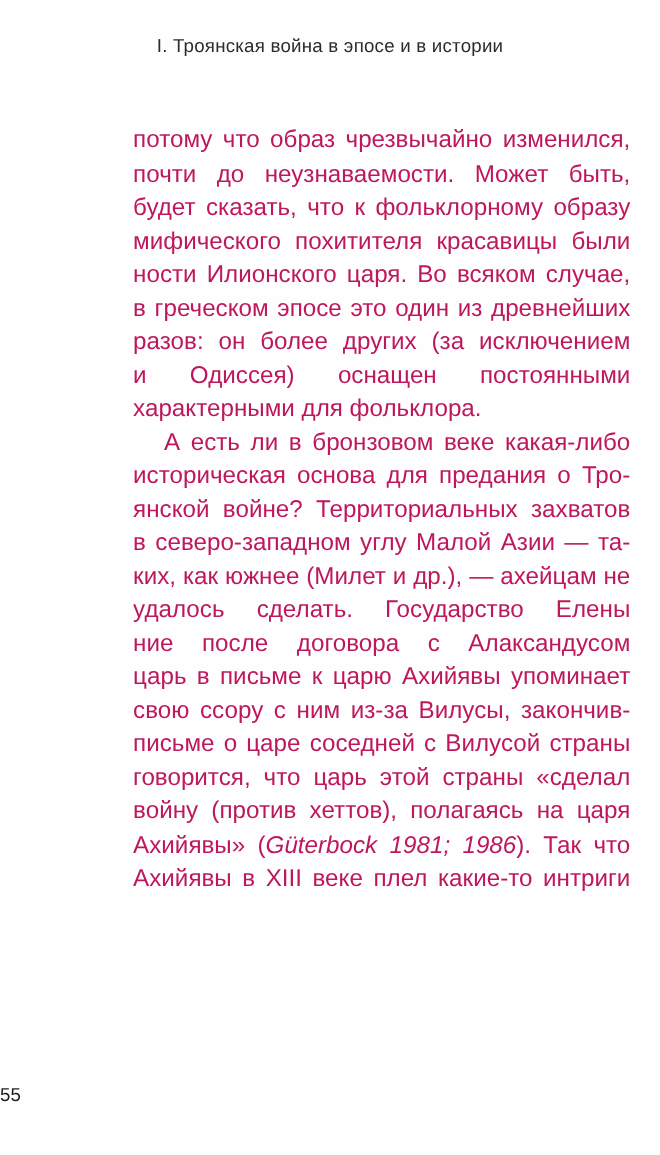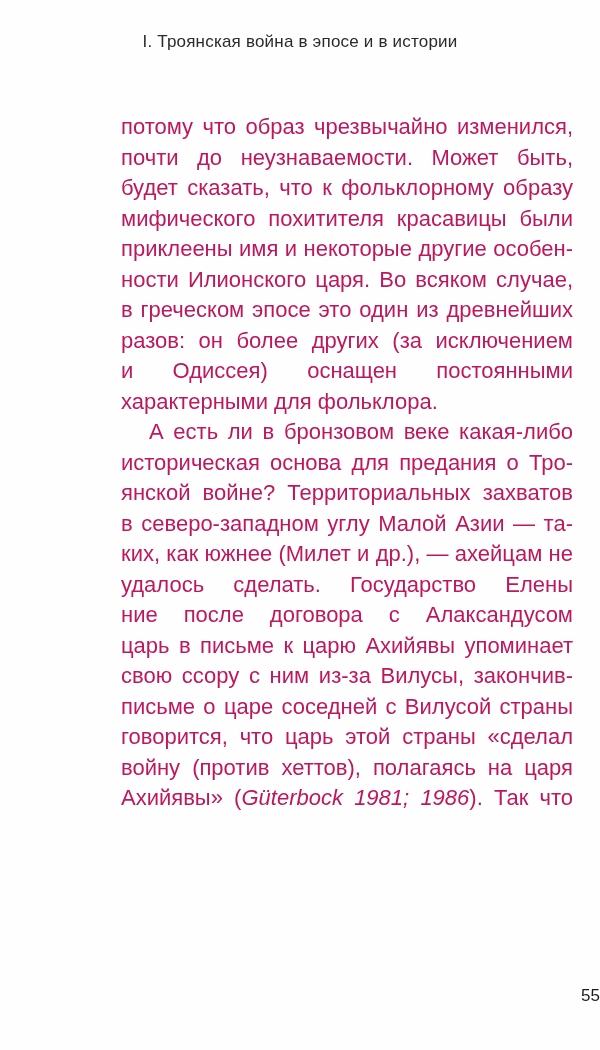--- a/index.html
+++ b/index.html
@@ -53,53 +53,53 @@
       text-indent: 28px;
     }
     .italic {
       font-style: italic;
     }
     .page-number {
       position: absolute;
       top: 986px;
       left: 0;
       width: 600px;
-      text-align: right;
+      text-align: left;
       font-size: 17px;
       color: #1c1c1c;
     }
   </style>
 </head>
 <body>
 
 <div class="page">
 
   <div class="running-head">I. Троянская война в эпосе и в истории</div>
 
   <div class="text-block">
     <div class="line">потому что образ чрезвычайно изменился,</div>
     <div class="line">почти до неузнаваемости. Может быть, вернее</div>
     <div class="line">будет сказать, что к фольклорному образу</div>
     <div class="line">мифического похитителя красавицы были</div>
-    <div class="line">приклеены имя и некоторые другие особен-</div>
     <div class="line">ности Илионского царя. Во всяком случае,</div>
     <div class="line">в греческом эпосе это один из древнейших об-</div>
     <div class="line">разов: он более других (за исключением Елены</div>
     <div class="line">и Одиссея) оснащен постоянными эпитетами,</div>
     <div class="line para-end">характерными для фольклора.</div>
     <div class="line indent">А есть ли в бронзовом веке какая-либо</div>
     <div class="line">историческая основа для предания о Тро-</div>
     <div class="line">янской войне? Территориальных захватов</div>
     <div class="line">в северо-западном углу Малой Азии — та-</div>
     <div class="line">ких, как южнее (Милет и др.), — ахейцам не</div>
     <div class="line">удалось сделать. Государство Елены (Илион)</div>
     <div class="line">ние после договора с Алаксандусом хеттский</div>
     <div class="line">царь в письме к царю Ахийявы упоминает</div>
     <div class="line">свою ссору с ним из-за Вилусы, закончив-</div>
     <div class="line">письме о царе соседней с Вилусой страны</div>
     <div class="line">говорится, что царь этой страны «сделал</div>
     <div class="line">войну (против хеттов), полагаясь на царя</div>
     <div class="line"><span>Ахийявы» (</span><span class="italic">Güterbock 1981; 1986</span><span>). Так что царь</span></div>
+    <div class="line">Ахийявы в XIII веке плел какие-то интриги</div>
   </div>
 
   <div class="page-number">55</div>
 
 </div>
 
 </body></html>

